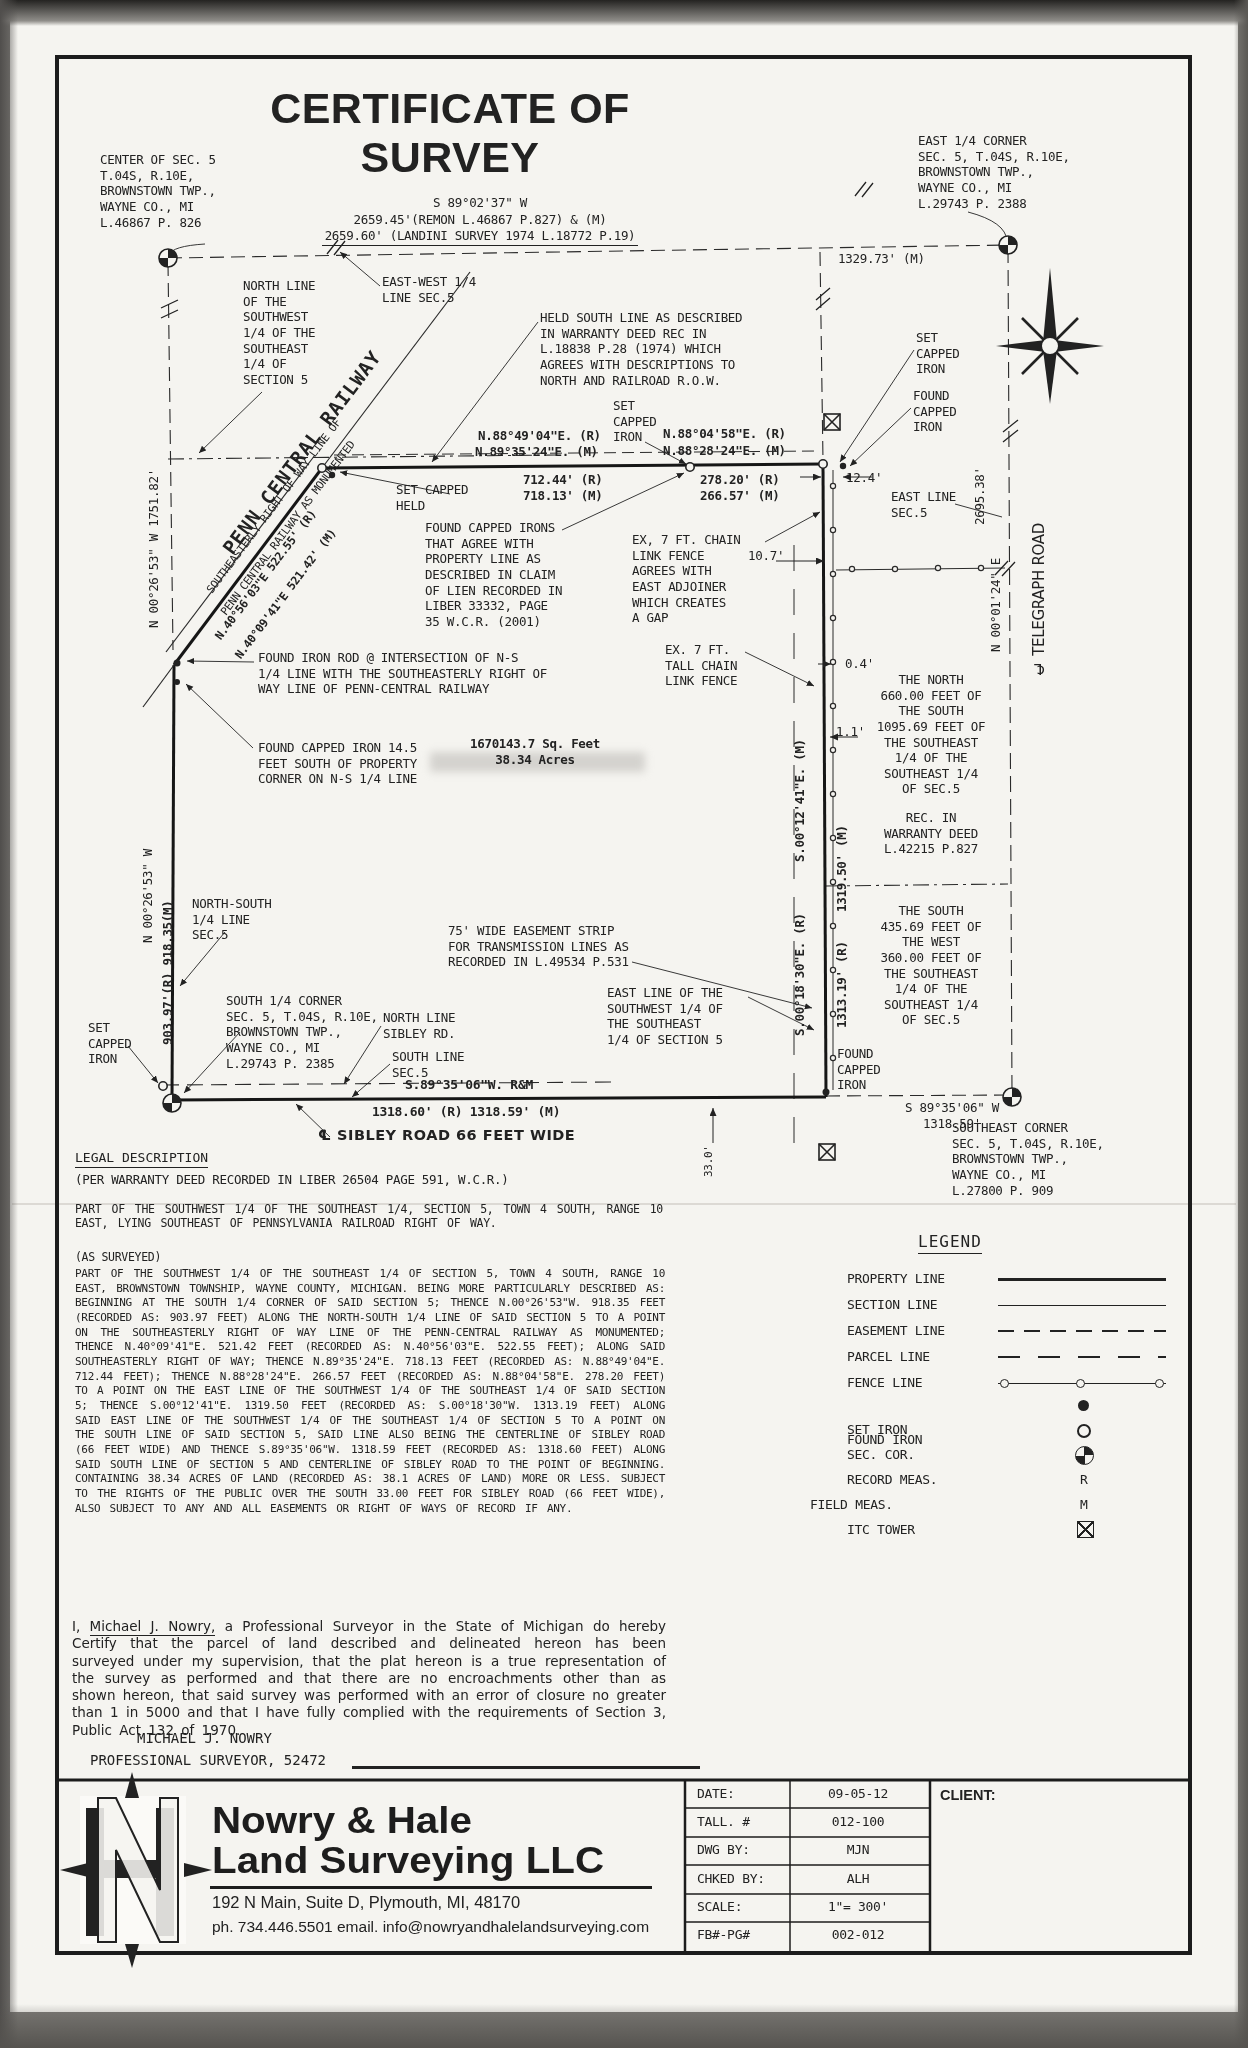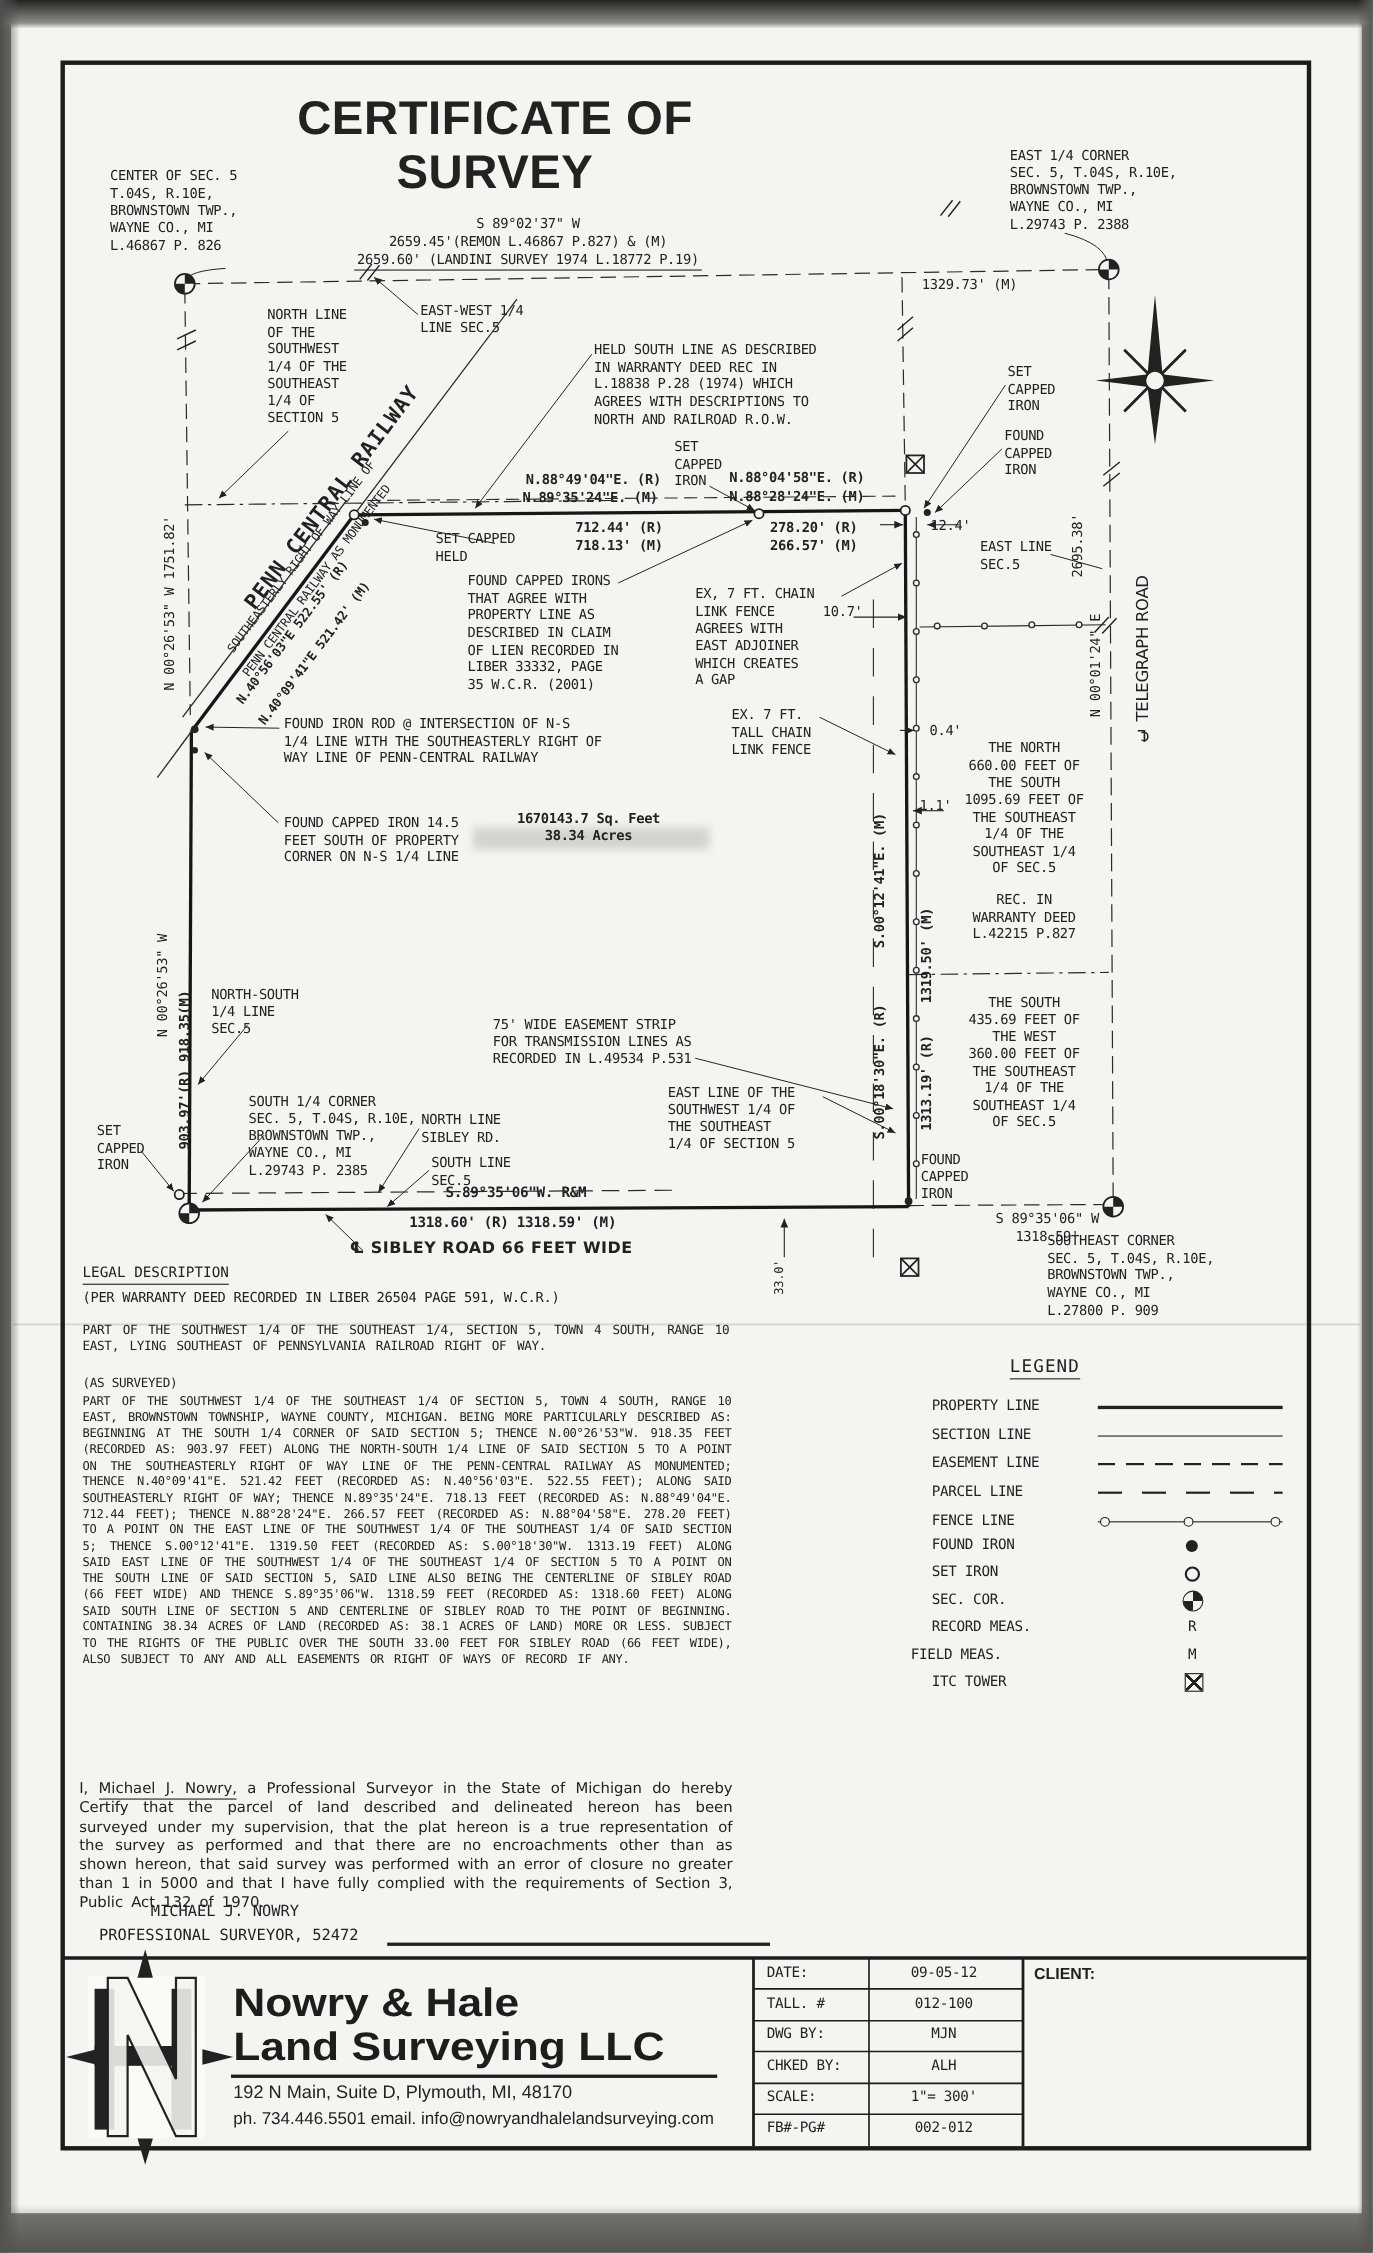--- a/index.html
+++ b/index.html
@@ -412,33 +412,33 @@
 
 <div class="t f13" style="left:847px;top:1349px">PARCEL LINE</div>
 <div class="legend-line" style="left:998px;top:1356px;height:2px;background:repeating-linear-gradient(90deg,#222 0 22px,transparent 22px 40px)"></div>
 
 <div class="t f13" style="left:847px;top:1375px">FENCE LINE</div>
 <div class="legend-line" style="left:998px;top:1383px;border-top:1.5px solid #222"></div>
 <div class="dot" style="left:1000px;top:1379px;width:7px;height:7px;border:1.5px solid #222;background:#f5f4f0"></div>
 <div class="dot" style="left:1076px;top:1379px;width:7px;height:7px;border:1.5px solid #222;background:#f5f4f0"></div>
 <div class="dot" style="left:1155px;top:1379px;width:7px;height:7px;border:1.5px solid #222;background:#f5f4f0"></div>
 
-<div class="t f13" style="left:847px;top:1397px">FOUND IRON</div>
+<div class="t f13" style="left:847px;top:1432px">FOUND IRON</div>
 <div class="dot" style="left:1078px;top:1400px;width:11px;height:11px;background:#222"></div>
 
 <div class="t f13" style="left:847px;top:1422px">SET IRON</div>
 <div class="dot" style="left:1077px;top:1424px;width:10px;height:10px;border:2px solid #222;background:#f5f4f0"></div>
 
 <div class="t f13" style="left:847px;top:1447px">SEC. COR.</div>
 <div class="seccor" style="left:1075px;top:1446px"></div>
 
 <div class="t f13" style="left:847px;top:1472px">RECORD MEAS.</div>
 <div class="t f13" style="left:1080px;top:1472px">R</div>
 
-<div class="t f13" style="left:828px;top:1497px">FIELD MEAS.</div>
+<div class="t f13" style="left:810px;top:1497px">FIELD MEAS.</div>
 <div class="t f13" style="left:1080px;top:1497px">M</div>
 
 <div class="t f13" style="left:847px;top:1522px">ITC TOWER</div>
 <div class="itc" style="left:1077px;top:1521px"></div>
 
 <div class="lib b" style="position:absolute;left:212px;top:1800px;font-size:36px;color:#1d1d1d;transform:scaleX(1.12);transform-origin:0 0">Nowry &amp; Hale</div>
 <div class="lib b" style="position:absolute;left:212px;top:1840px;font-size:36px;color:#1d1d1d;transform:scaleX(1.12);transform-origin:0 0">Land Surveying LLC</div>
 <div style="position:absolute;left:210px;top:1886px;width:442px;height:3px;background:#1d1d1d"></div>
 <div class="lib" style="position:absolute;left:212px;top:1893px;font-size:16.5px;color:#222">192 N Main, Suite D, Plymouth, MI, 48170</div>
 <div class="lib" style="position:absolute;left:212px;top:1918px;font-size:15.5px;color:#222">ph. 734.446.5501 email. info@nowryandhalelandsurveying.com</div>

